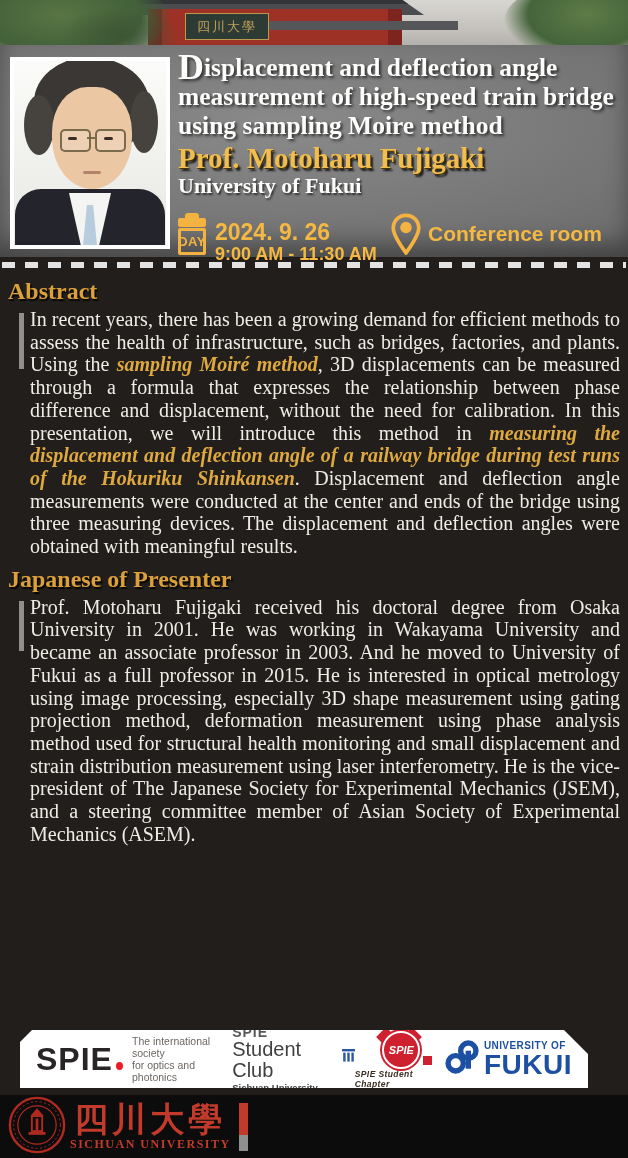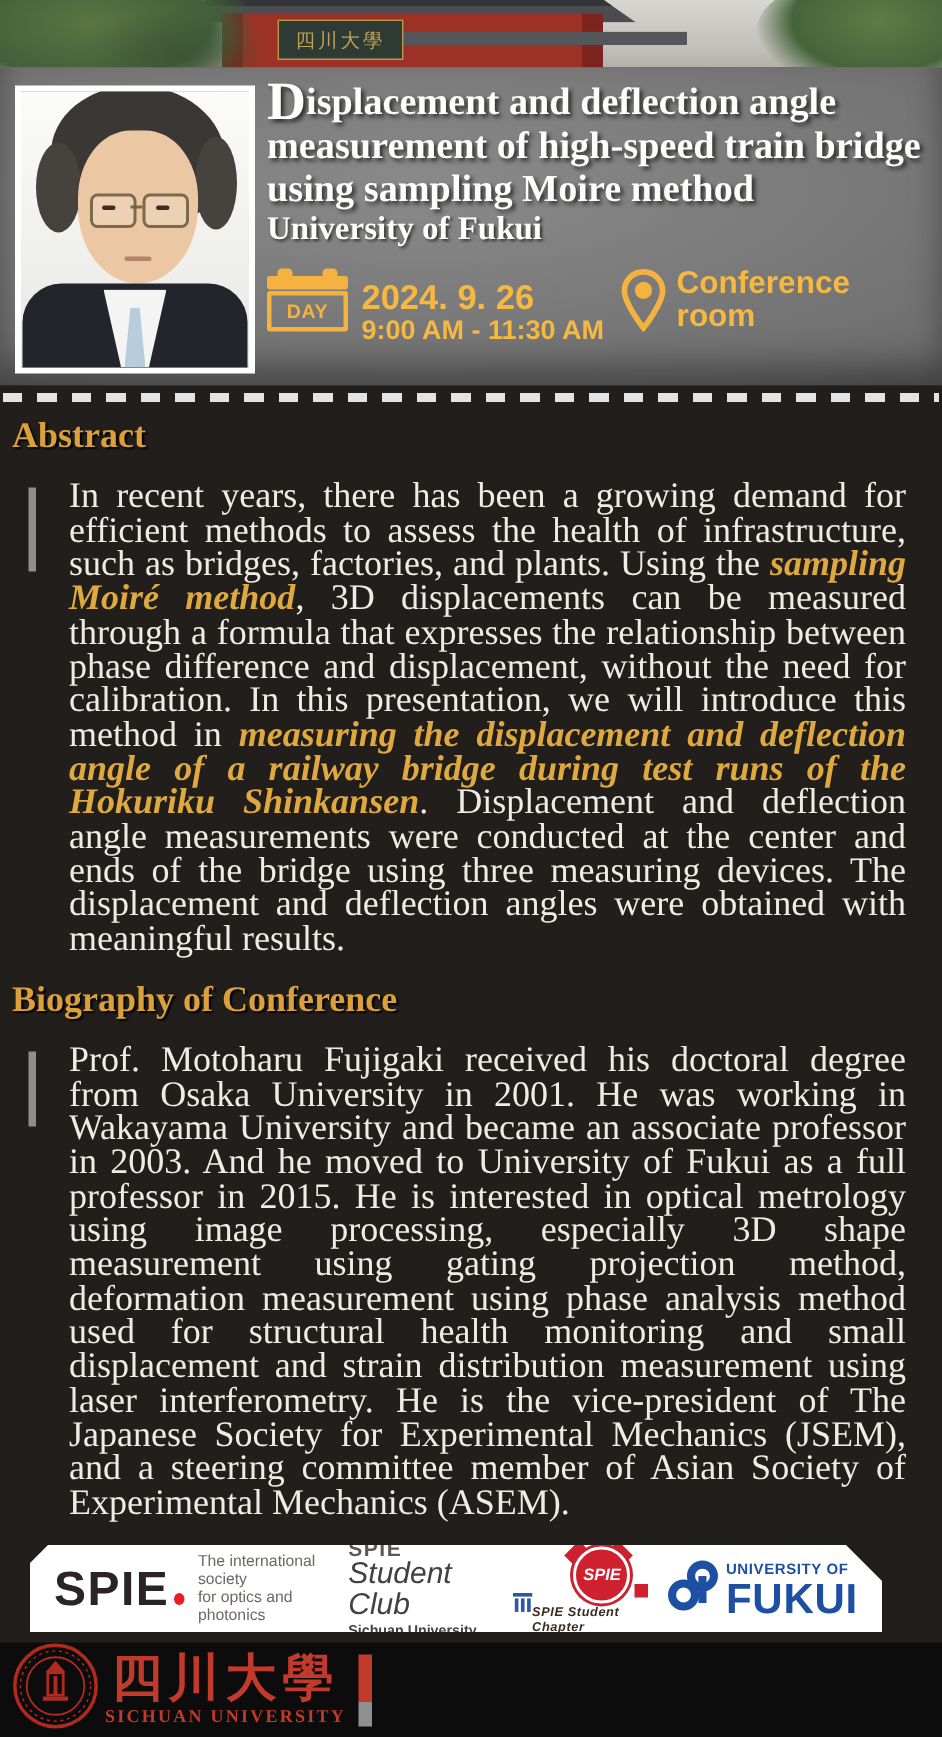--- a/index.html
+++ b/index.html
@@ -53,21 +53,21 @@
     clip-path:polygon(28% 0,72% 0,100% 100%,0 100%);}
 
   .header-right{position:absolute;left:178px;top:8px;width:444px;}
   .title{margin:0;color:#fdfdfb;font-weight:bold;font-size:25.5px;line-height:29px;
     text-shadow:2px 2px 3px rgba(0,0,0,.65);}
   .dropcap{font-size:36px;line-height:22px;vertical-align:-3px;}
   .speaker{margin-top:3px;font-weight:bold;font-size:29px;line-height:31px;color:#EFBD50;
     text-shadow:1px 1px 0 #4a3200,2.5px 2.5px 2px rgba(0,0,0,.8);}
   .affil{font-weight:bold;font-size:22px;line-height:24px;color:#fdfdfb;text-shadow:1.5px 1.5px 2px rgba(0,0,0,.6);}
   .meta-row{display:flex;align-items:center;margin-top:6px;font-family:"Liberation Sans",sans-serif;}
-  .cal{position:relative;width:54px;height:42px;flex:0 0 auto;}
+  .cal{position:relative;width:28px;height:42px;flex:0 0 auto;}
   .cal-nub{position:absolute;top:0;width:10px;height:9px;background:#F4B340;border-radius:3px;}
   .cal-nub.l{left:7px;} .cal-nub.r{right:7px;}
   .cal-bar{position:absolute;top:5px;left:0;right:0;height:9px;background:#F4B340;border-radius:2px;}
   .cal-box{position:absolute;top:15px;left:0;right:0;bottom:0;border:3.5px solid #F4B340;border-radius:2px;
     display:flex;align-items:center;justify-content:center;}
   .cal-box span{font-weight:800;font-size:13px;color:#F4B340;letter-spacing:.5px;}
   .dt{margin-left:9px;width:172px;margin-top:16px;}
   .date{font-weight:800;font-size:23px;line-height:24px;color:#F5B942;}
   .time{font-weight:800;font-size:18px;line-height:20px;color:#F5B942;}
   .pin{margin-left:4px;flex:0 0 auto;display:flex;}
@@ -79,35 +79,35 @@
   .film-dashes{height:6px;margin:5px 2px 0 2px;
     background:repeating-linear-gradient(90deg,#e3e3e3 0 13px,transparent 13px 23px);}
 
   
   .content{padding:2px 8px 0 8px;}
   h2{margin:8px 0 4px 0;font-size:24px;line-height:26px;font-weight:bold;color:#DCA03B;
     text-shadow:1.5px 1.5px 1px rgba(0,0,0,.85);}
   .para-wrap{position:relative;padding-left:22px;margin-bottom:4px;}
   .qbar{position:absolute;left:11px;top:5px;width:5px;height:56px;background:#8f8f8f;}
   .qbar.short{height:50px;}
-  p.just{margin:16px;color:#EFECE7;font-size:24px;line-height:22.7px;text-align:justify;}
+  p.just{margin:0;color:#EFECE7;font-size:20px;line-height:22.7px;text-align:justify;}
   .em{color:#DFA93F;font-style:italic;font-weight:bold;}
 
   
   .logo-bar{position:absolute;left:20px;top:1030px;width:568px;height:58px;background:#ffffff;
     clip-path:polygon(12px 0,calc(100% - 24px) 0,100% 24px,100% 100%,0 100%,0 12px);
     display:flex;align-items:center;justify-content:space-between;padding:0 16px;box-sizing:border-box;
     font-family:"Liberation Sans",sans-serif;}
   .spie-logo{display:flex;align-items:center;}
   .spie-word{font-weight:800;font-size:32px;letter-spacing:1px;color:#292425;line-height:30px;}
   .spie-dot{width:8px;height:8px;border-radius:50%;background:#ED1C24;margin:14px 0 0 3px;}
   .spie-tag{margin-left:9px;font-size:10.5px;line-height:12px;color:#6E6762;}
   .club{display:flex;flex-direction:column;line-height:1;}
   .club-top{font-weight:800;font-size:14px;color:#58595B;letter-spacing:1px;}
-  .club-mainrow{display:flex;align-items:flex-end;font-style:italic;}
+  .club-mainrow{display:flex;align-items:center;}
   .club-main{font-size:20px;color:#414042;line-height:21px;}
   .club-col{margin:-4px 0 0 3px;}
   .club-sub{font-weight:800;font-size:9.5px;color:#414042;margin-top:2px;}
   .chapter{display:flex;flex-direction:column;align-items:center;}
   .badge{position:relative;width:42px;height:38px;}
   .badge .dmd{position:absolute;width:14px;height:14px;background:#CF2030;transform:rotate(45deg);}
   .dmd.tl{left:1px;top:1px;} .dmd.tr{right:1px;top:1px;} .dmd.bc{left:14px;bottom:0;}
   .badge-circle{position:absolute;left:4px;top:2px;width:34px;height:34px;border-radius:50%;
     background:#CF2030;border:2px solid #fff;box-shadow:0 0 0 2px #CF2030;
     display:flex;align-items:center;justify-content:center;}
@@ -158,20 +158,21 @@
         <div class="eye r"></div>
         <div class="mouth"></div>
       </div>
       <div class="suit"></div>
       <div class="shirt"></div>
       <div class="tie"></div>
     </div>
 
     <div class="header-right">
       <h1 class="title"><span class="dropcap">D</span><span>isplacement and deflection angle measurement of high-speed train bridge using sampling Moire method</span></h1>
+      <div class="speaker">Prof. Motoharu Fujigaki</div>
       <div class="affil">University of Fukui</div>
 
       <div class="meta-row">
         <div class="cal">
           <div class="cal-nub l"></div>
           <div class="cal-nub r"></div>
           <div class="cal-bar"></div>
           <div class="cal-box">
             <span>DAY</span>
           </div>
@@ -195,21 +196,21 @@
 
   <div class="film-dashes"></div>
 
   <div class="content">
     <h2>Abstract</h2>
     <div class="para-wrap">
       <div class="qbar"></div>
       <p class="just"><span>In recent years, there has been a growing demand for efficient methods to assess the health of infrastructure, such as bridges, factories, and plants. Using the </span><span class="em">sampling Moiré method</span><span>, 3D displacements can be measured through a formula that expresses the relationship between phase difference and displacement, without the need for calibration. In this presentation, we will introduce this method in </span><span class="em">measuring the displacement and deflection angle of a railway bridge during test runs of the Hokuriku Shinkansen</span><span>. Displacement and deflection angle measurements were conducted at the center and ends of the bridge using three measuring devices. The displacement and deflection angles were obtained with meaningful results.</span></p>
     </div>
 
-    <h2>Biography of Conference</h2>
+    <h2>Japanese of Presenter</h2>
     <div class="para-wrap">
       <div class="qbar short"></div>
       <p class="just">Prof. Motoharu Fujigaki received his doctoral degree from Osaka University in 2001. He was working in Wakayama University and became an associate professor in 2003. And he moved to University of Fukui as a full professor in 2015. He is interested in optical metrology using image processing, especially 3D shape measurement using gating projection method, deformation measurement using phase analysis method used for structural health monitoring and small displacement and strain distribution measurement using laser interferometry. He is the vice-president of The Japanese Society for Experimental Mechanics (JSEM), and a steering committee member of Asian Society of Experimental Mechanics (ASEM).</p>
     </div>
   </div>
 
   <div class="logo-bar">
     <div class="spie-logo">
       <span class="spie-word">SPIE</span>
       <span class="spie-dot"></span>

